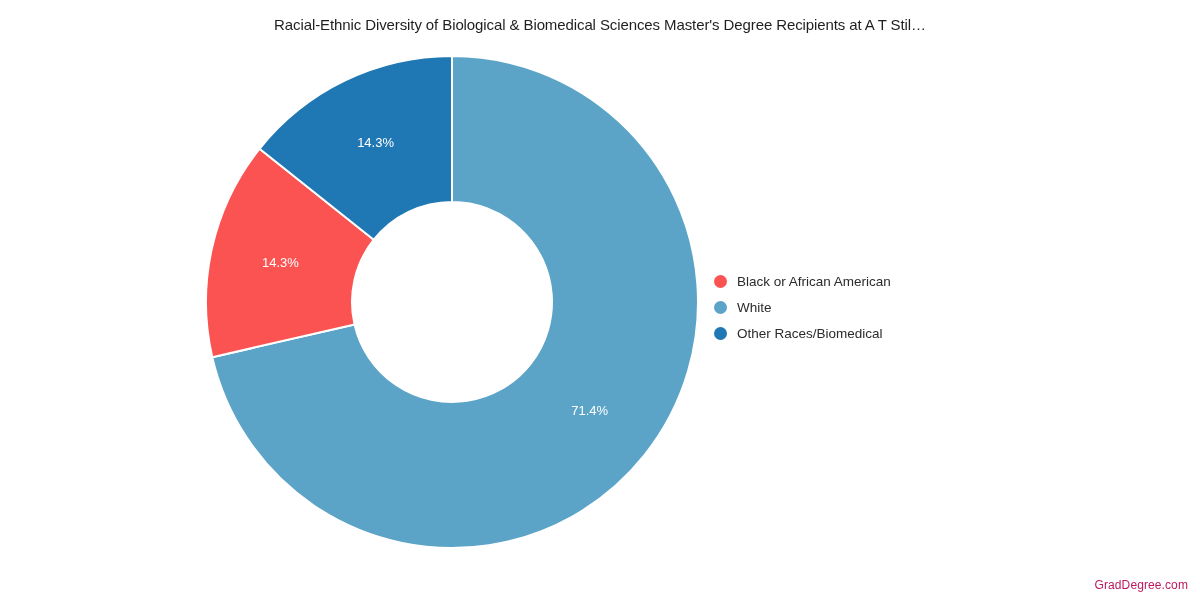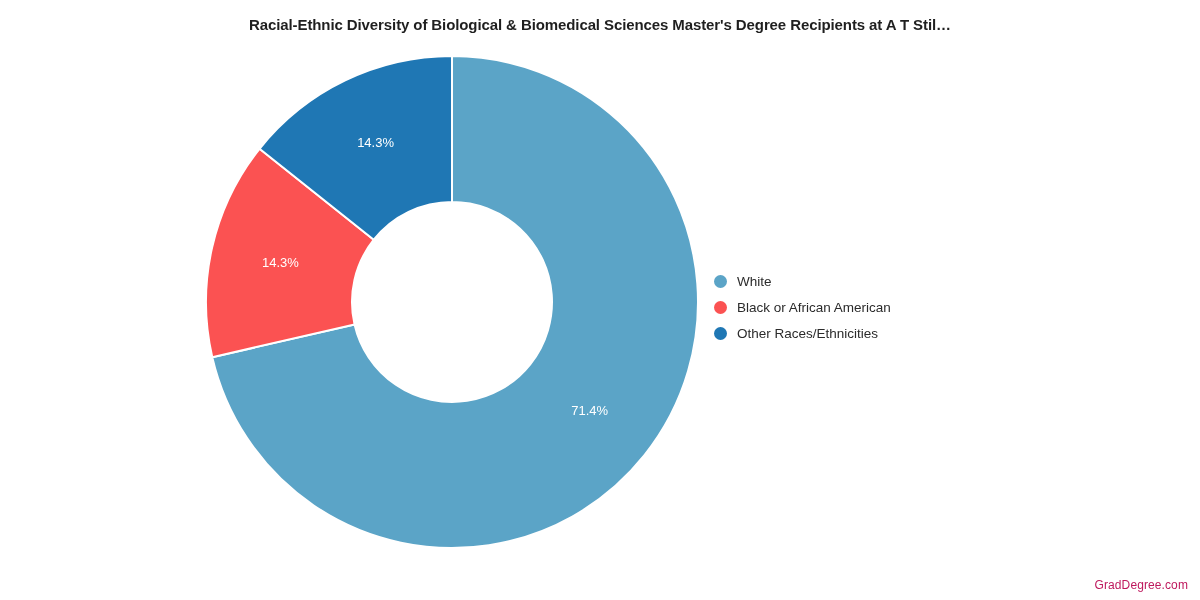--- a/index.html
+++ b/index.html
@@ -22,21 +22,21 @@
   }
 
   
   .chart-title {
     position: absolute;
     top: 14px;
     left: 0;
     width: 1200px;
     text-align: center;
     font-size: 15px;
-    font-weight: bold;
+    font-weight: normal;
     color: #1f1f1f;
     letter-spacing: -0.1px;
     white-space: nowrap;
     overflow: hidden;
     line-height: 22px;
   }
 
   
   .plot-area {
     position: absolute;
@@ -117,28 +117,28 @@
       <g id="labels-group">
           <text x="383.7007826614795" y="355.6106493659078" class="slice-label">71.4%</text>
           <text x="74.36011313597669" y="207.06737566891647" class="slice-label">14.3%</text>
           <text x="169.56530332499443" y="87.46376709344992" class="slice-label">14.3%</text>
         </g>
     </svg>
   </div>
 
   <div class="legend" id="legend">
       <div class="legend-row">
+        <span class="legend-marker" style="background: rgb(251, 82, 82);"></span>
+        <span class="legend-label">Black or African American</span>
+      </div>
+      <div class="legend-row">
         <span class="legend-marker" style="background: rgb(91, 164, 199);"></span>
         <span class="legend-label">White</span>
       </div>
       <div class="legend-row">
-        <span class="legend-marker" style="background: rgb(251, 82, 82);"></span>
-        <span class="legend-label">Black or African American</span>
-      </div>
-      <div class="legend-row">
         <span class="legend-marker" style="background: rgb(31, 119, 180);"></span>
-        <span class="legend-label">Other Races/Ethnicities</span>
+        <span class="legend-label">Other Races/Biomedical</span>
       </div>
     </div>
 
   <div class="watermark">GradDegree.com</div>
 
 </div>
 
 </body></html>

